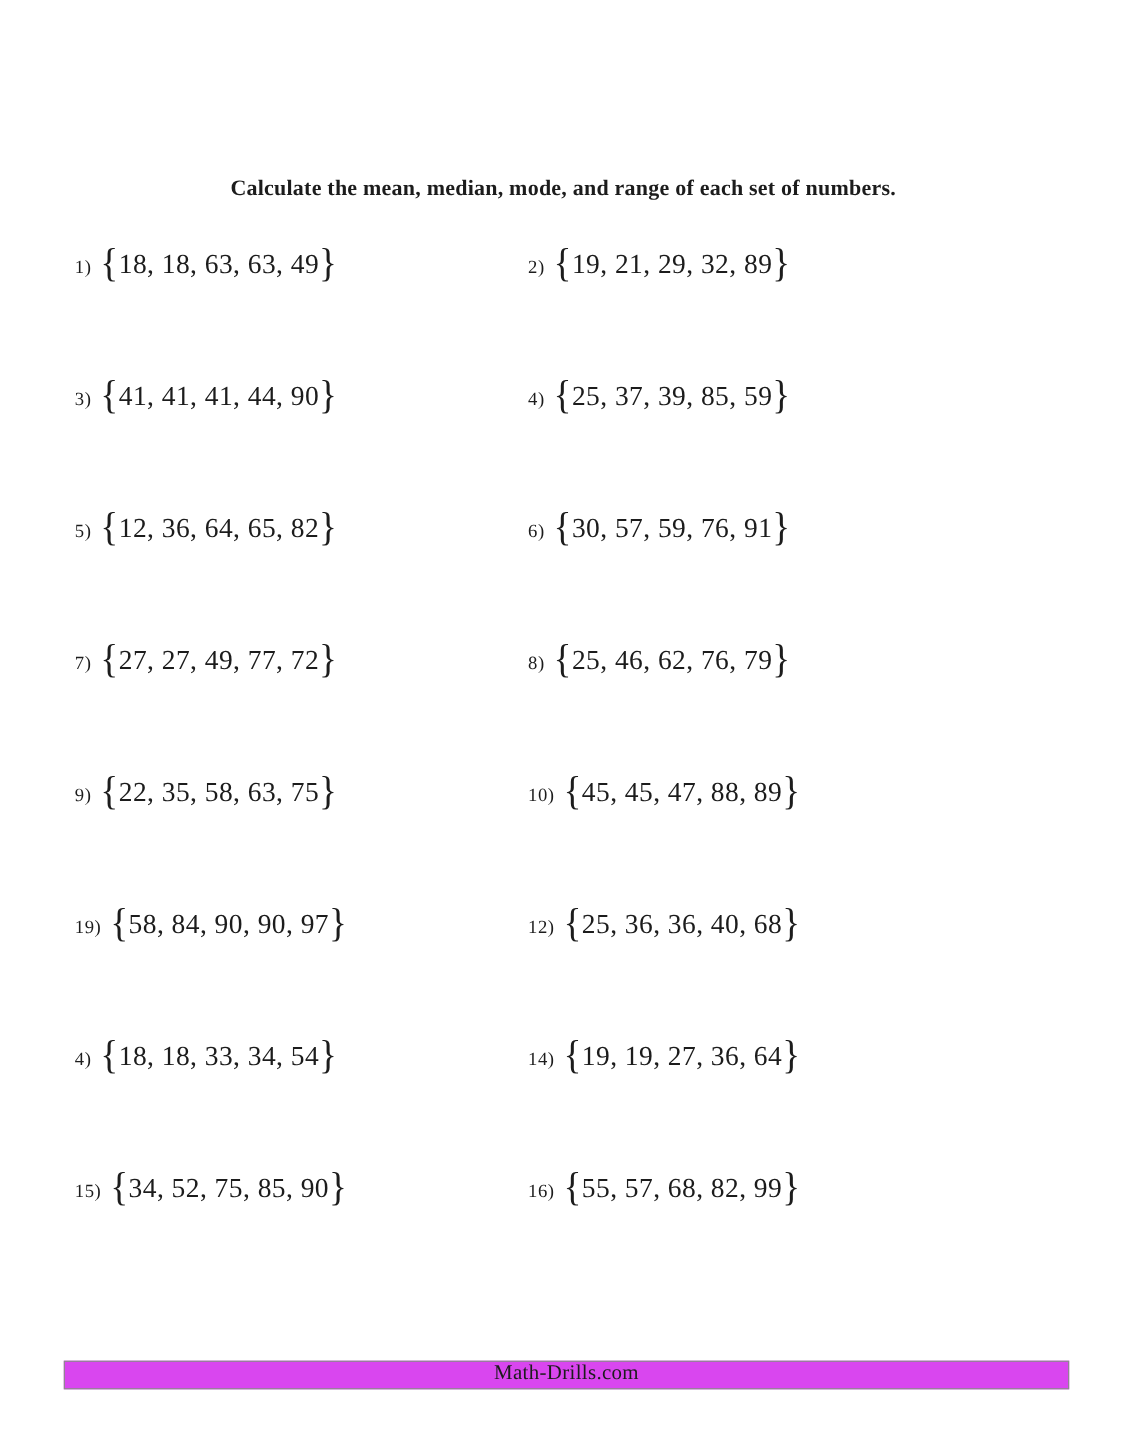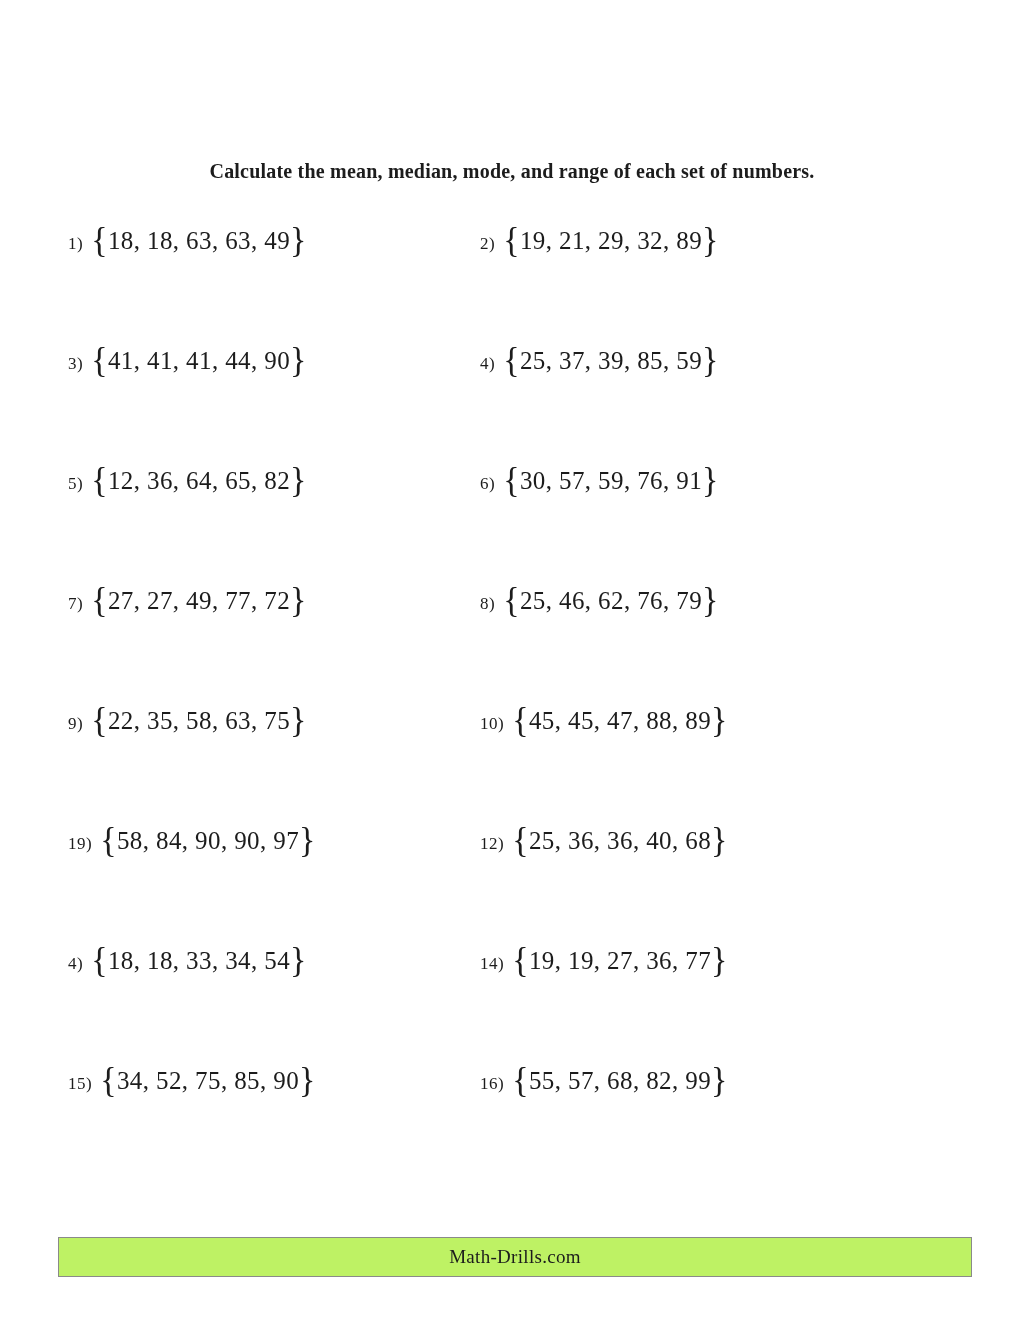--- a/index.html
+++ b/index.html
@@ -76,26 +76,25 @@
     vertical-align: -0.06em;
     display: inline-block;
     transform: scaleY(1.08);
   }
 
   .footer-box {
     position: absolute;
     left: 58px;
     top: 1237px;
     width: 914px;
-    height: 40px;
+    height: 26px;
     border: 1px solid #8a8a8a;
     display: flex;
-    align-items: center;
     justify-content: center;
-    background: #bef264;
+    background: #d946ef;
   }
   .footer-box span {
     font-size: 19px;
     letter-spacing: 0.3px;
   }
 </style>
 </head>
 <body>
 
 <div class="sheet">
@@ -165,21 +164,21 @@
       <span class="pset"><span class="brace">{</span><span>25, 36, 36, 40, 68</span><span class="brace">}</span></span>
     </div>
 
     <div class="problem">
       <span class="pnum">4)</span>
       <span class="pset"><span class="brace">{</span><span>18, 18, 33, 34, 54</span><span class="brace">}</span></span>
     </div>
 
     <div class="problem">
       <span class="pnum">14)</span>
-      <span class="pset"><span class="brace">{</span><span>19, 19, 27, 36, 77</span><span class="brace">}</span></span>
+      <span class="pset"><span class="brace">{</span><span>19, 19, 27, 36, 64</span><span class="brace">}</span></span>
     </div>
 
     <div class="problem">
       <span class="pnum">15)</span>
       <span class="pset"><span class="brace">{</span><span>34, 52, 75, 85, 90</span><span class="brace">}</span></span>
     </div>
 
     <div class="problem">
       <span class="pnum">16)</span>
       <span class="pset"><span class="brace">{</span><span>55, 57, 68, 82, 99</span><span class="brace">}</span></span>

